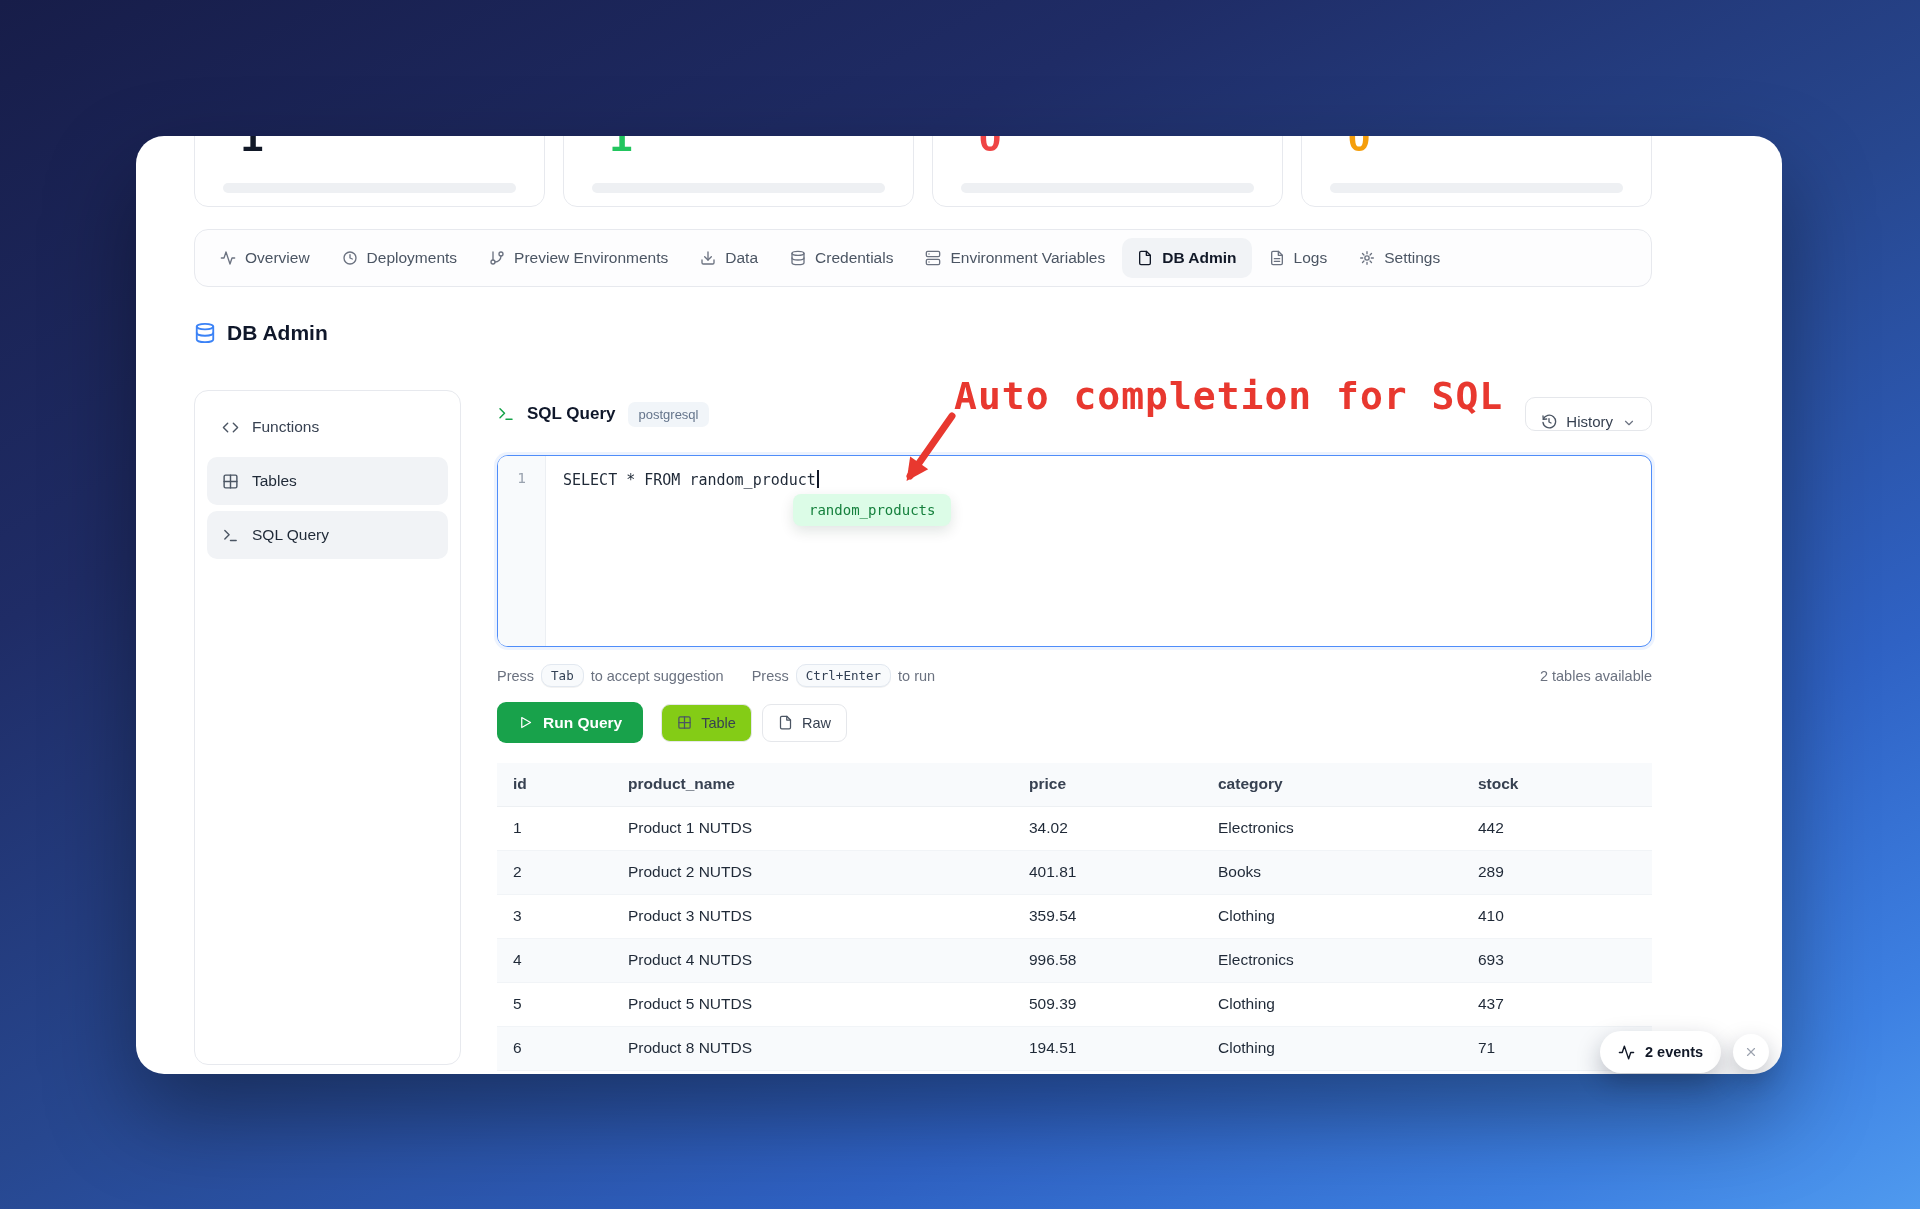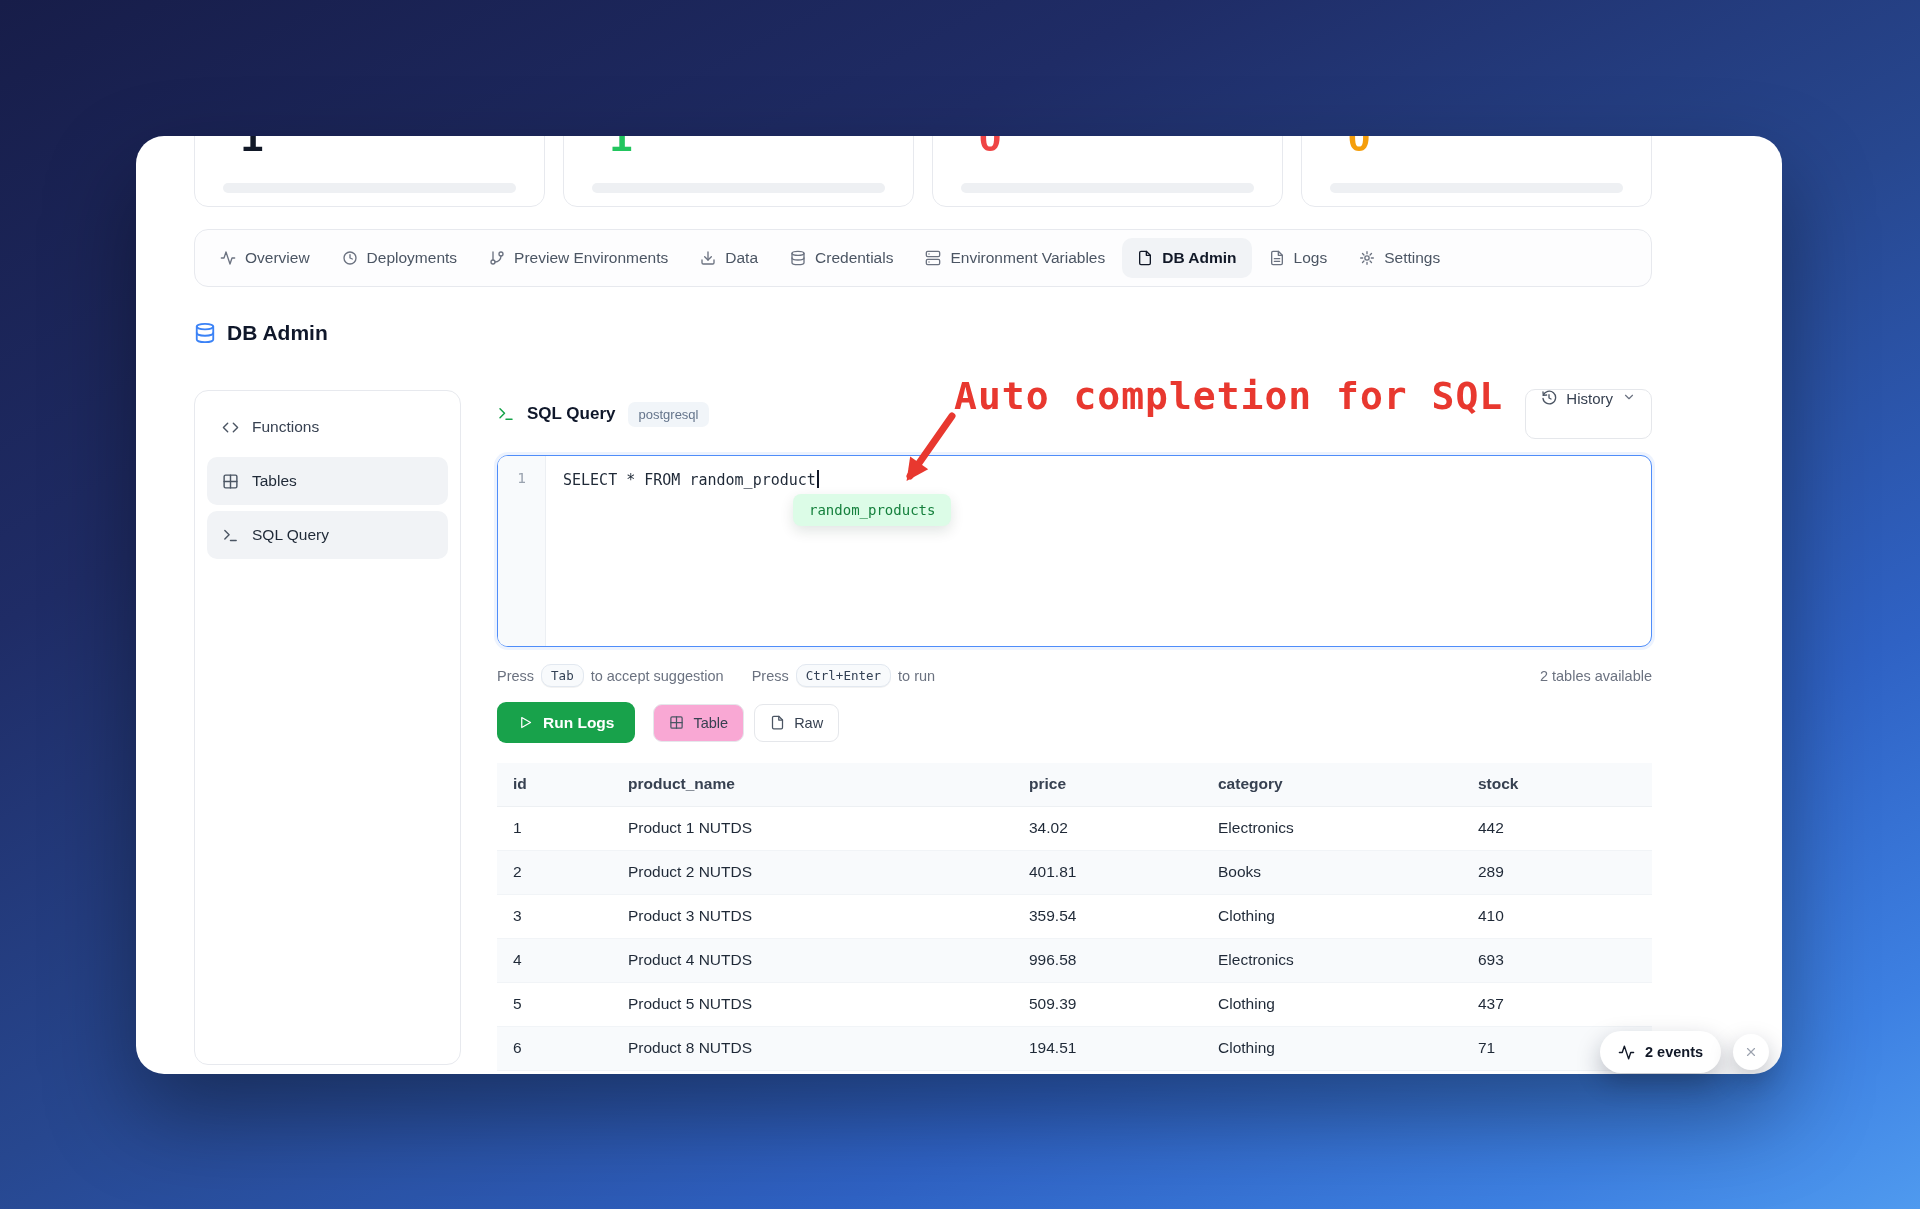--- a/index.html
+++ b/index.html
@@ -60,21 +60,21 @@
   .side-item.active { background:#f1f3f6; color:#1f2937; }
 
   
   .main { position:absolute; left:361px; top:254px; width:1155px; }
   .main-header { display:flex; align-items:center; justify-content:space-between; height:48px; margin-bottom:17px; }
   .qp-left { display:flex; align-items:center; gap:12px; }
   .qp-left .term { width:18px; height:18px; color:#16a34a; }
   .qp-title { font-size:17px; font-weight:700; color:#0f172a; }
   .badge { background:#f1f5f9; color:#64748b; font-size:13px; font-weight:500; padding:5px 11px; border-radius:7px; }
   .history-btn {
-    display:flex; align-items:flex-start; gap:9px; height:50px; padding:0 15px;
+    display:flex; align-items:flex-end; gap:9px; height:34px; padding:0 15px;
     border:1px solid #e5e7eb; border-radius:10px; background:#fff; color:#374151;
     font-size:15px; font-family:inherit; cursor:pointer;
   }
   .history-btn svg.h { width:16px; height:16px; color:#4b5563; }
   .history-btn svg.ch { width:14px; height:14px; color:#6b7280; }
 
   
   .editor {
     position:relative; height:192px; background:#fff;
     border:1.5px solid #4f8df9; border-radius:11px;
@@ -112,21 +112,21 @@
     background:#18a24b; color:#fff; border:none; border-radius:9px;
     font-size:15.5px; font-weight:600; font-family:inherit; cursor:pointer;
   }
   .run-btn svg { width:15px; height:15px; }
   .view-btn {
     display:flex; align-items:center; gap:9px; height:38px; padding:0 15px;
     border:1px solid #e5e7eb; border-radius:9px; background:#fff; color:#374151;
     font-size:14.5px; font-family:inherit; cursor:pointer;
   }
   .view-btn svg { width:15px; height:15px; color:#4b5563; }
-  .view-btn.selected { background:#f9a8d4; }
+  .view-btn.selected { background:#84cc16; }
   .vb1 { margin-left:18px; } .vb2 { margin-left:10px; }
 
   
   .results { margin-top:20px; width:100%; border-collapse:collapse; font-size:15.5px; table-layout:fixed; }
   .results th {
     background:#f8fafc; height:43px; text-align:left; padding-left:16px;
     color:#374151; font-weight:600; border-bottom:1px solid #edf0f3;
   }
   .results td { height:44px; padding-left:16px; color:#1f2937; border-bottom:1px solid #f1f4f7; }
   .results tbody tr:nth-child(even) { background:#f8fafc; }
@@ -329,21 +329,21 @@
       <kbd>Ctrl+Enter</kbd>
       <span>to run</span>
       <span class="tables-available">2 tables available</span>
     </div>
 
     <div class="actions-row">
       <button class="run-btn">
         <svg class="ic" viewBox="0 0 24 24">
             <polygon points="6 4 20 12 6 20"></polygon>
           </svg>
-        <span>Run Logs</span>
+        <span>Run Query</span>
       </button>
       <button class="view-btn selected vb1">
         <svg class="ic" viewBox="0 0 24 24">
             <rect x="3" y="3" width="18" height="18" rx="2"></rect>
             <line x1="3" y1="12" x2="21" y2="12"></line>
             <line x1="12" y1="3" x2="12" y2="21"></line>
           </svg>
         <span>Table</span>
       </button>
       <button class="view-btn vb2">

